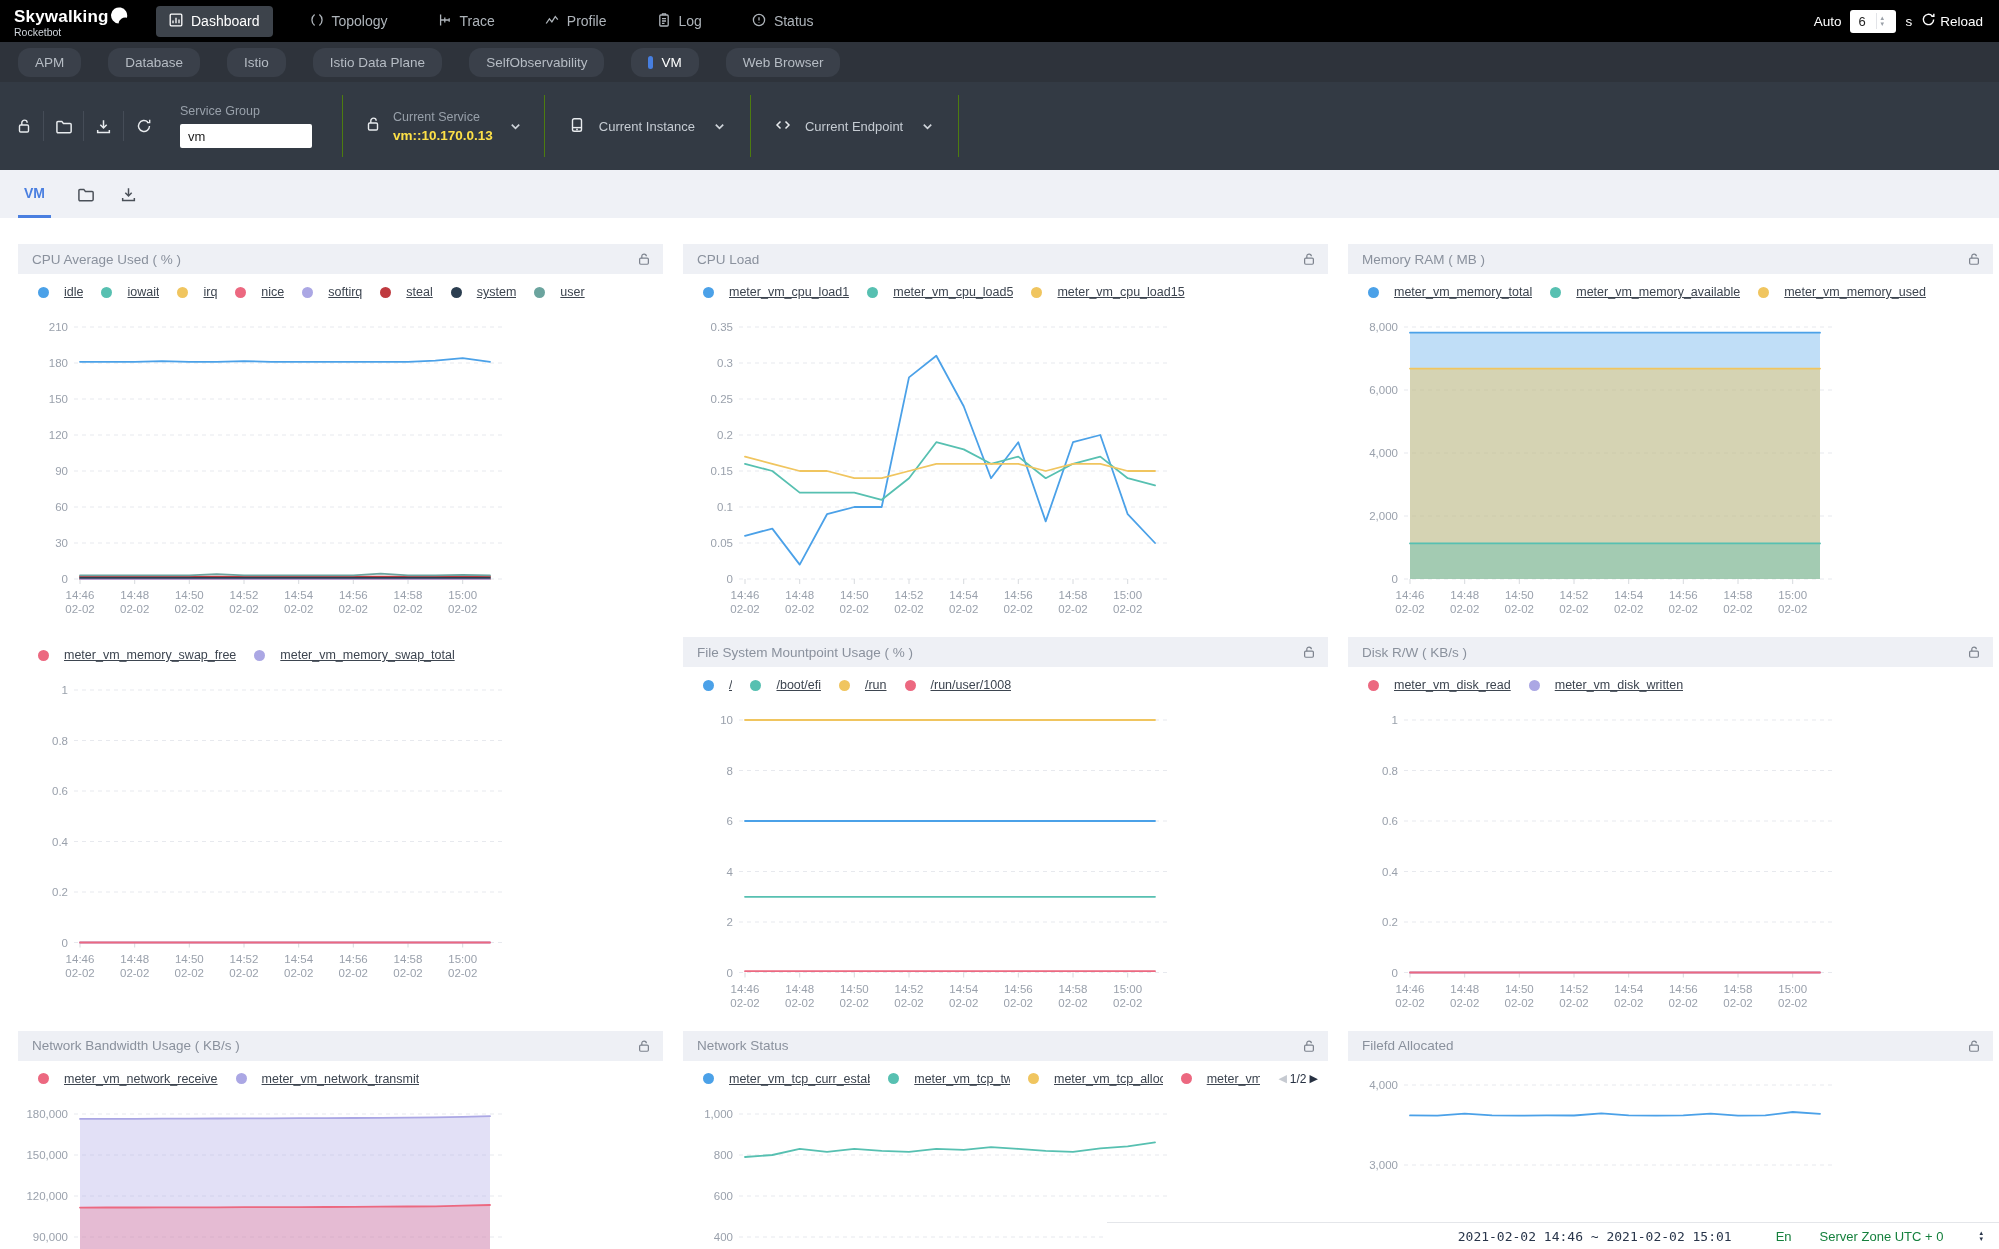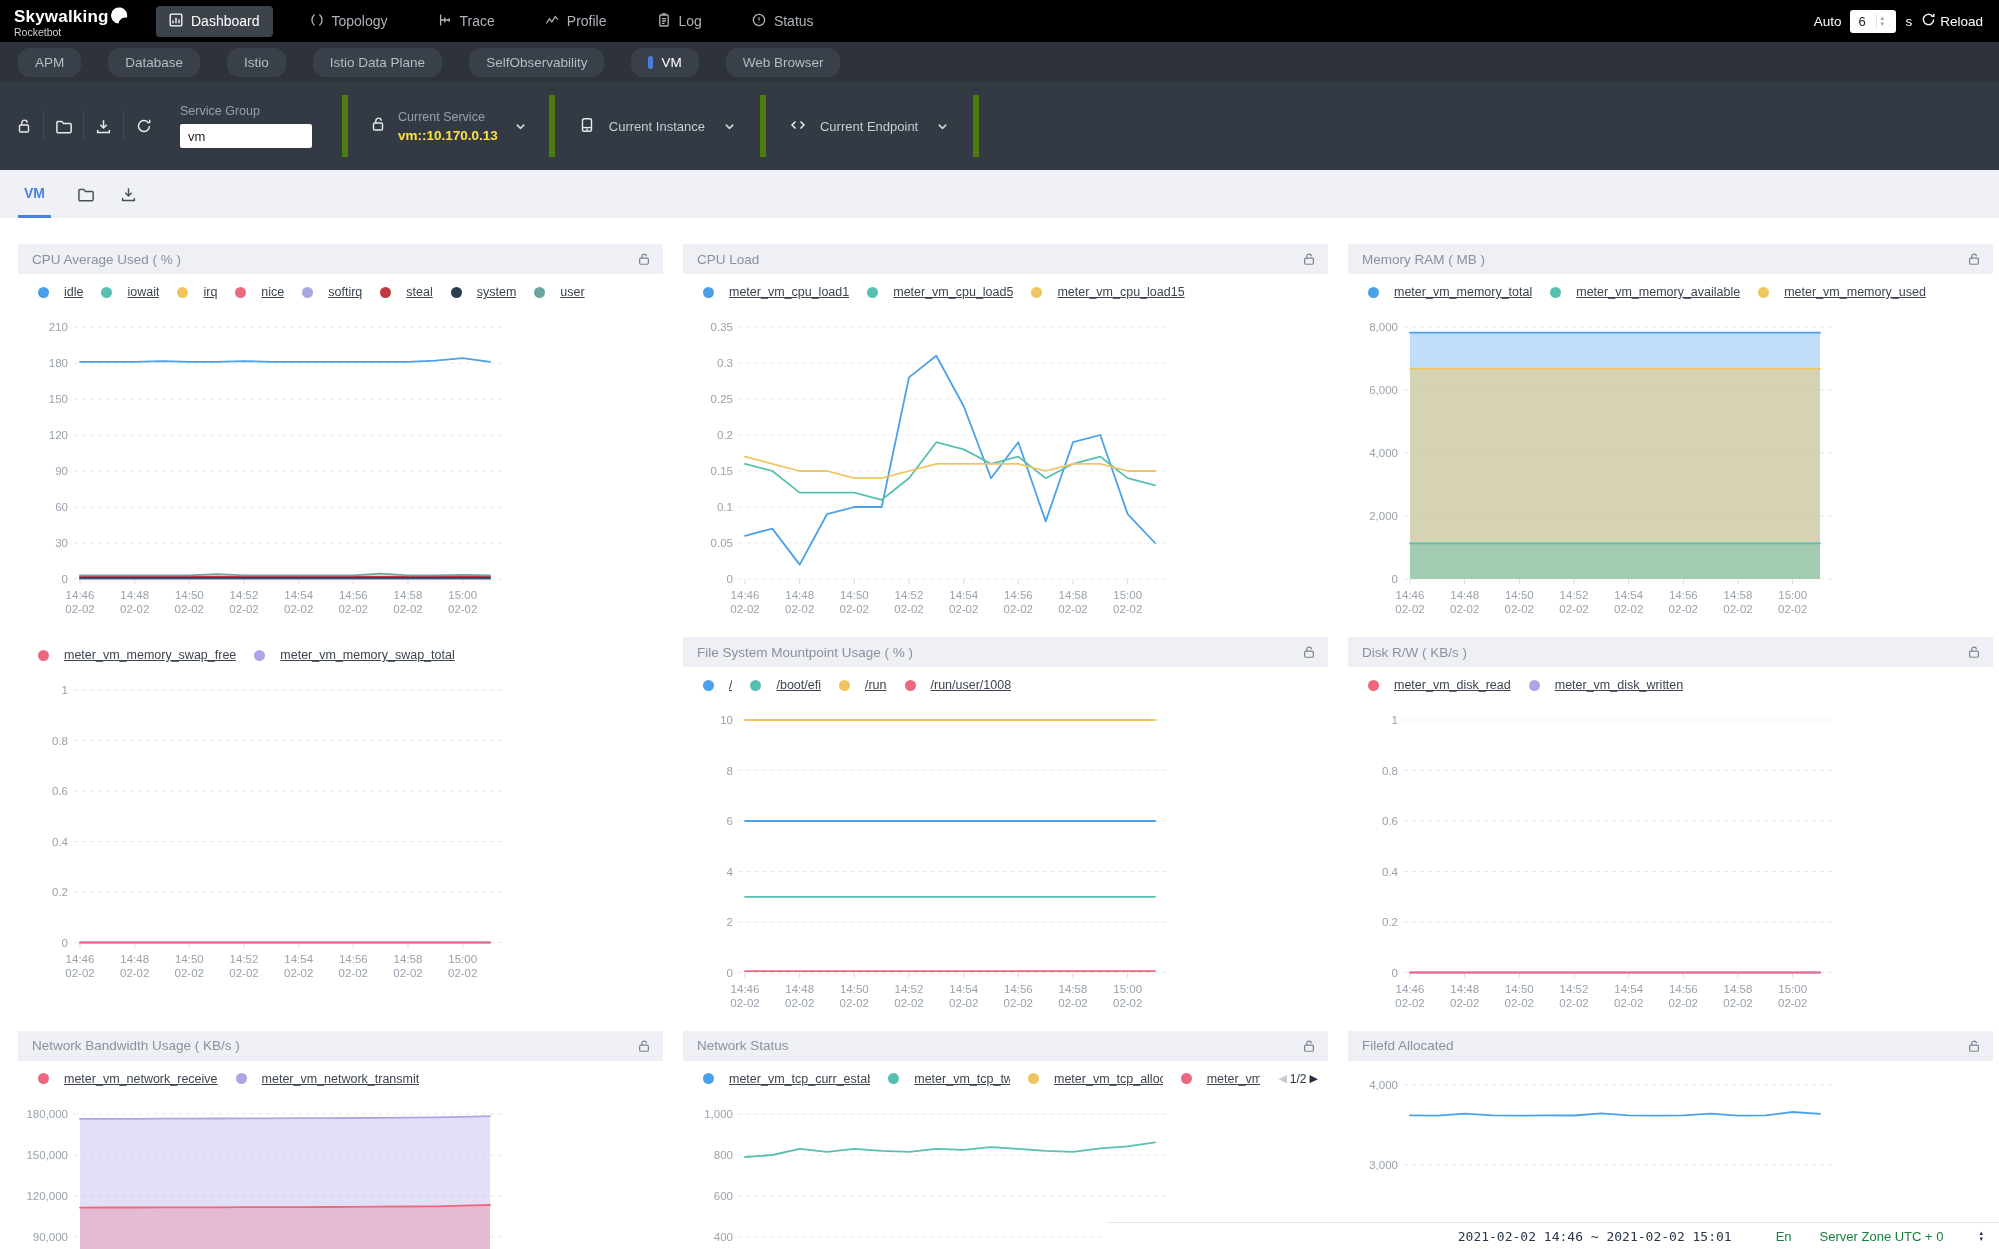--- a/index.html
+++ b/index.html
@@ -33,21 +33,21 @@
   .tab-btn { background:#3a404a; color:#b6bcc4; font-size:13.5px; padding:7px 17px; border-radius:12px;
     display:flex; align-items:center; gap:8px; cursor:pointer; white-space:nowrap; }
   .tab-btn.active { color:#fff; }
   .tab-ind { width:5px; height:13px; border-radius:2.5px; background:#477fe0; }
   
   .toolbar { height:88px; background:#333a44; display:flex; align-items:center; color:#e7eaee; }
   .tool-icons { display:flex; align-items:center; height:30px; margin-left:4px; }
   .tool-icon { width:40px; display:flex; justify-content:center; align-items:center; height:30px;
     border-right:1px solid #454c57; color:#e8ebee; cursor:pointer; }
   .tool-icon:last-child { border-right:none; }
-  .seg { height:62px; display:flex; align-items:center; border-right:6px solid #4d7c0f; }
+  .seg { height:62px; display:flex; align-items:center; border-right:1px solid #4d7c0f; }
   .sg { flex-direction:column; align-items:flex-start; justify-content:center; padding:0 30px 0 16px; }
   .sg-label { font-size:12.5px; color:#98a0aa; margin-bottom:6px; }
   .sg input { width:132px; height:24px; border:none; border-radius:2px; font-size:13px; padding:0 8px;
     color:#222; background:#fff; outline:none; font-family:"Liberation Sans", sans-serif; }
   .svc { gap:12px; padding:0 22px; }
   .svc-col { display:flex; flex-direction:column; gap:4px; }
   .svc-label { font-size:12.5px; color:#98a0aa; }
   .svc-value { font-size:13.5px; color:#fde047; font-weight:bold; }
   .seg-simple { gap:14px; padding:0 24px; font-size:13px; color:#c6ccd3; }
   .chev { color:#cfd4da; display:flex; align-items:center; margin-left:4px; }

